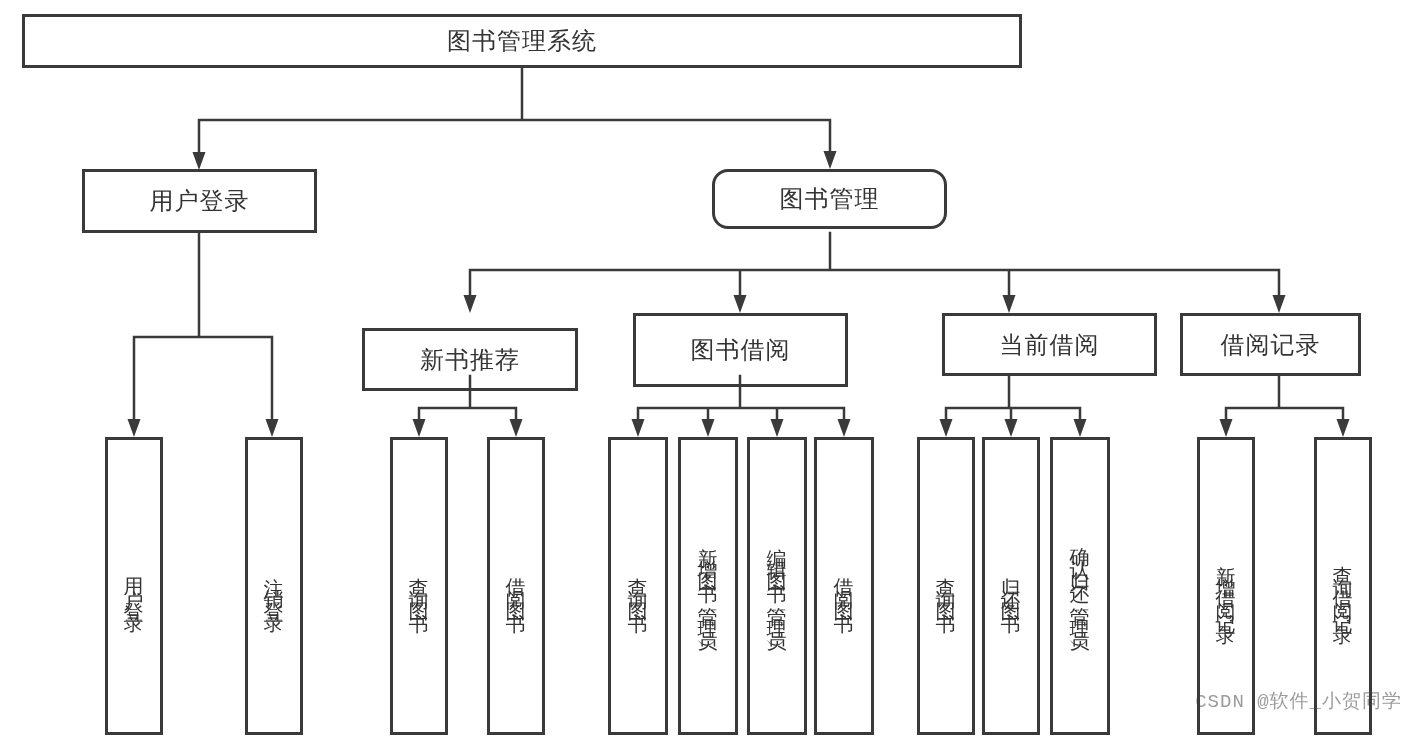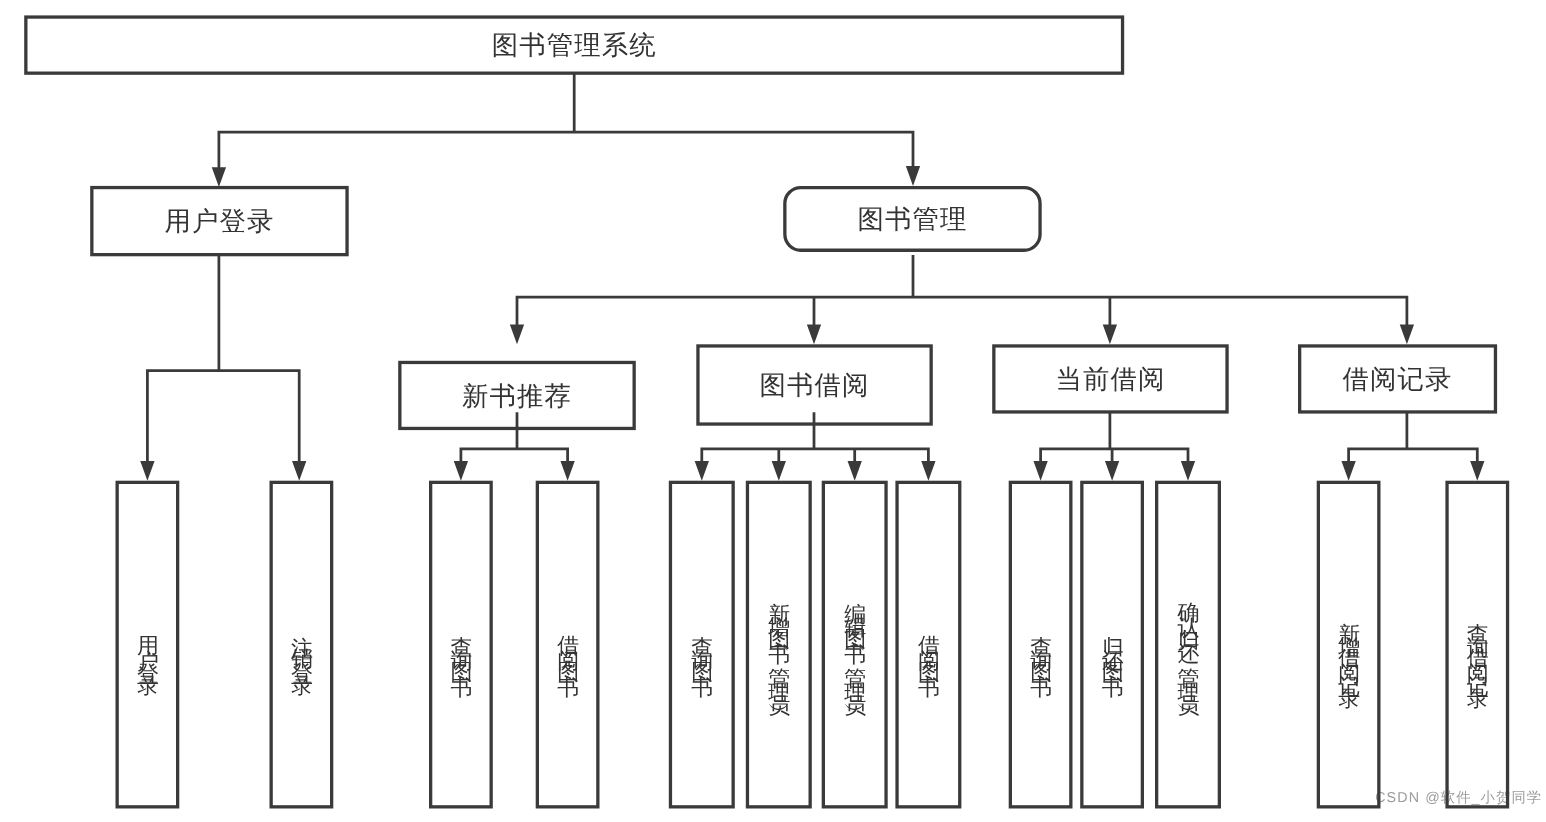--- a/index.html
+++ b/index.html
@@ -40,48 +40,49 @@
     letter-spacing: 12px;
     color: var(--text);
   }
 
   
   #nd-root    { left: 22px;   top: 14px;  width: 1000px; height: 54px; }
   #nd-login   { left: 82px;   top: 169px; width: 235px;  height: 64px; }
   #nd-mgmt    { left: 712px;  top: 169px; width: 235px;  height: 60px; border-radius: 16px; }
   #nd-rec     { left: 362px;  top: 328px; width: 216px;  height: 63px; }
   #nd-borrow  { left: 633px;  top: 313px; width: 215px;  height: 74px; }
-  #nd-current { left: 902px;  top: 313px; width: 215px;  height: 63px; }
+  #nd-current { left: 942px;  top: 313px; width: 215px;  height: 63px; }
   #nd-records { left: 1180px; top: 313px; width: 181px;  height: 63px; }
 
   .vbox { top: 437px; height: 298px; }
   #lf-1  { left: 105px;  width: 58px; }
   #lf-2  { left: 245px;  width: 58px; }
   #lf-3  { left: 390px;  width: 58px; }
   #lf-4  { left: 487px;  width: 58px; }
   #lf-5  { left: 608px;  width: 60px; }
   #lf-6  { left: 678px;  width: 60px; }
   #lf-7  { left: 747px;  width: 60px; }
   #lf-8  { left: 814px;  width: 60px; }
   #lf-9  { left: 917px;  width: 58px; }
   #lf-10 { left: 982px;  width: 58px; }
   #lf-11 { left: 1050px; width: 60px; }
   #lf-12 { left: 1197px; width: 58px; }
   #lf-13 { left: 1314px; width: 58px; }
 
   .watermark {
     position: absolute;
     right: 3px;
-    top: 716px;
+    top: 688px;
     z-index: 3;
-    font-size: 13px;
+    font-size: 19px;
     color: var(--watermark);
     letter-spacing: 1px;
     white-space: nowrap;
     z-index: 1; 
+    font-family: Liberation Mono, monospace;
   }
 </style>
 </head>
 <body>
 
 <div class="canvas">
 
   <svg class="wires" width="1405" height="747" viewBox="0 0 1405 747">
     <g>
       <path class="ln" d="M522 68 V120 M199 120 H830 M199 120 V153 M830 120 V152"></path>

